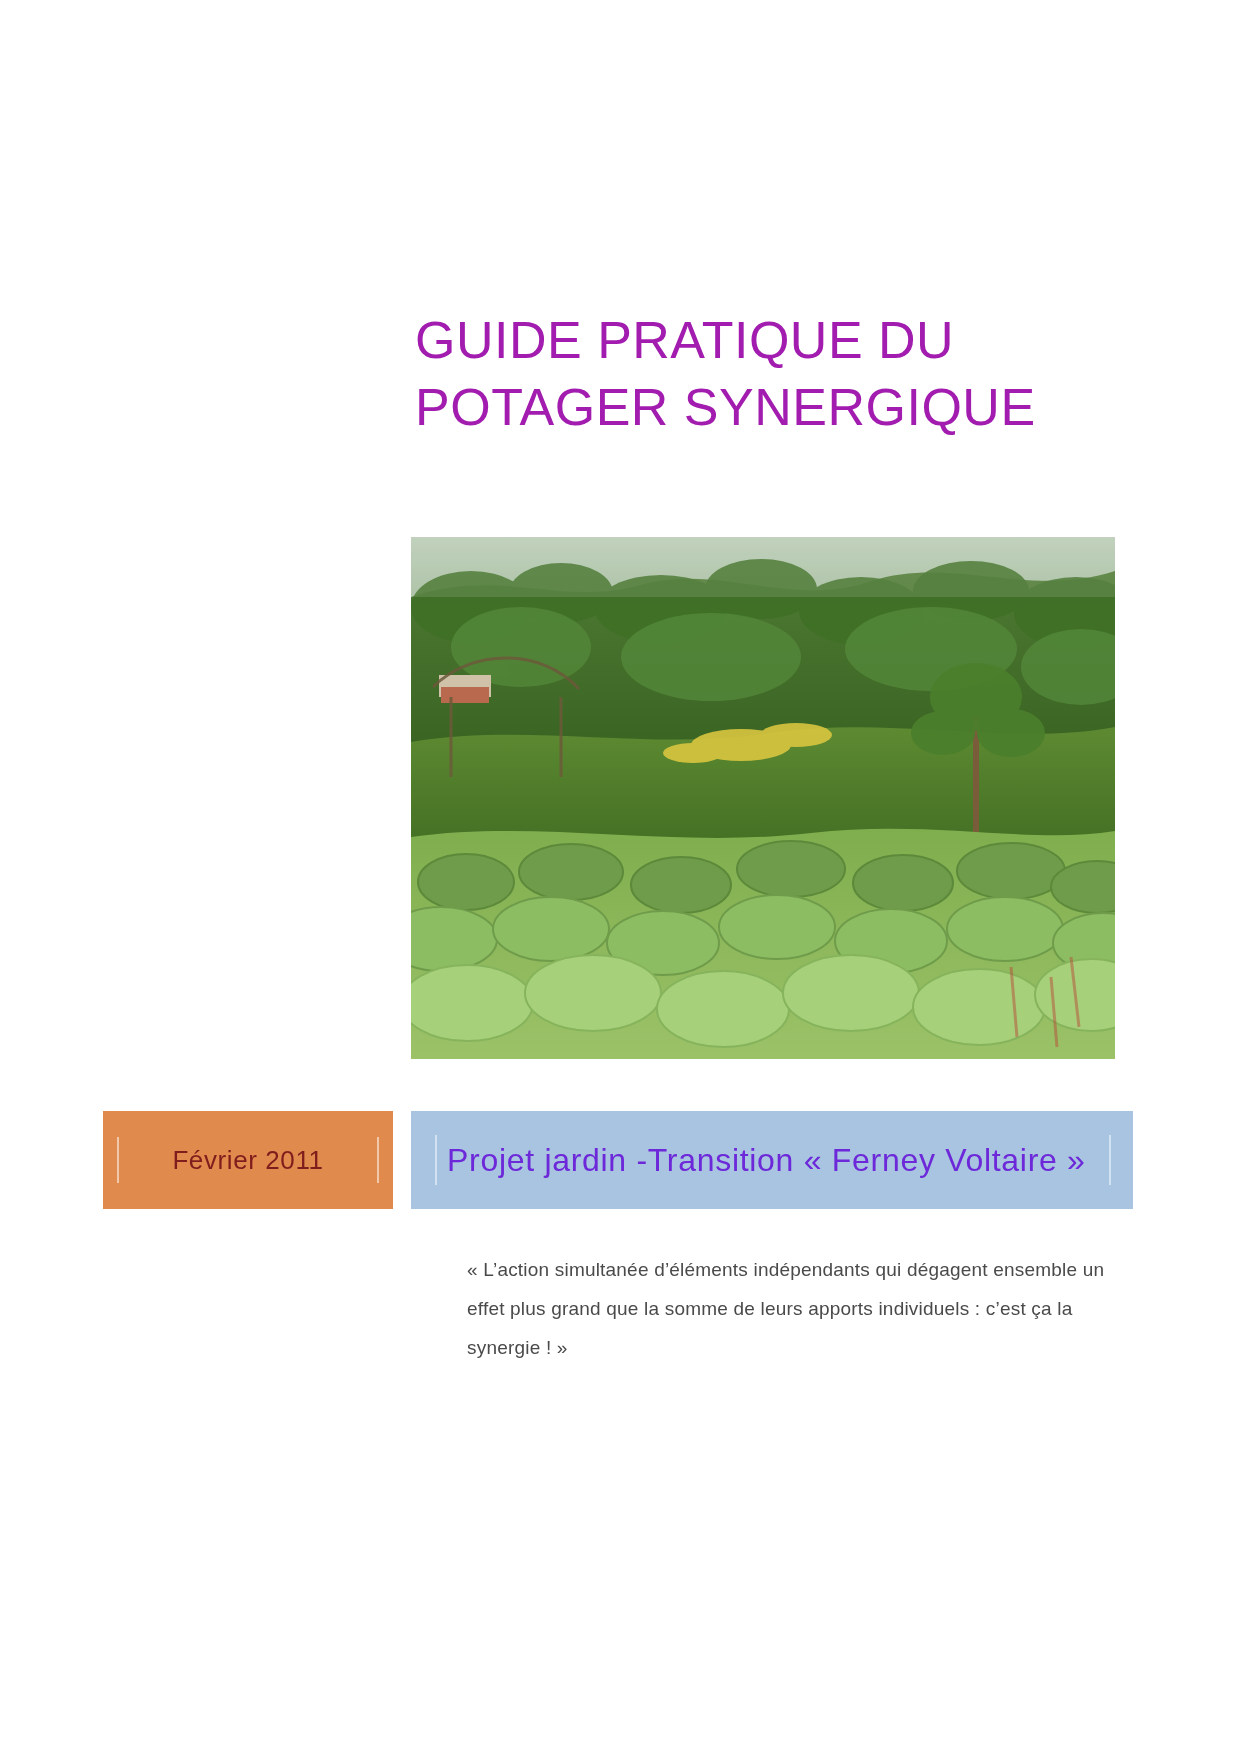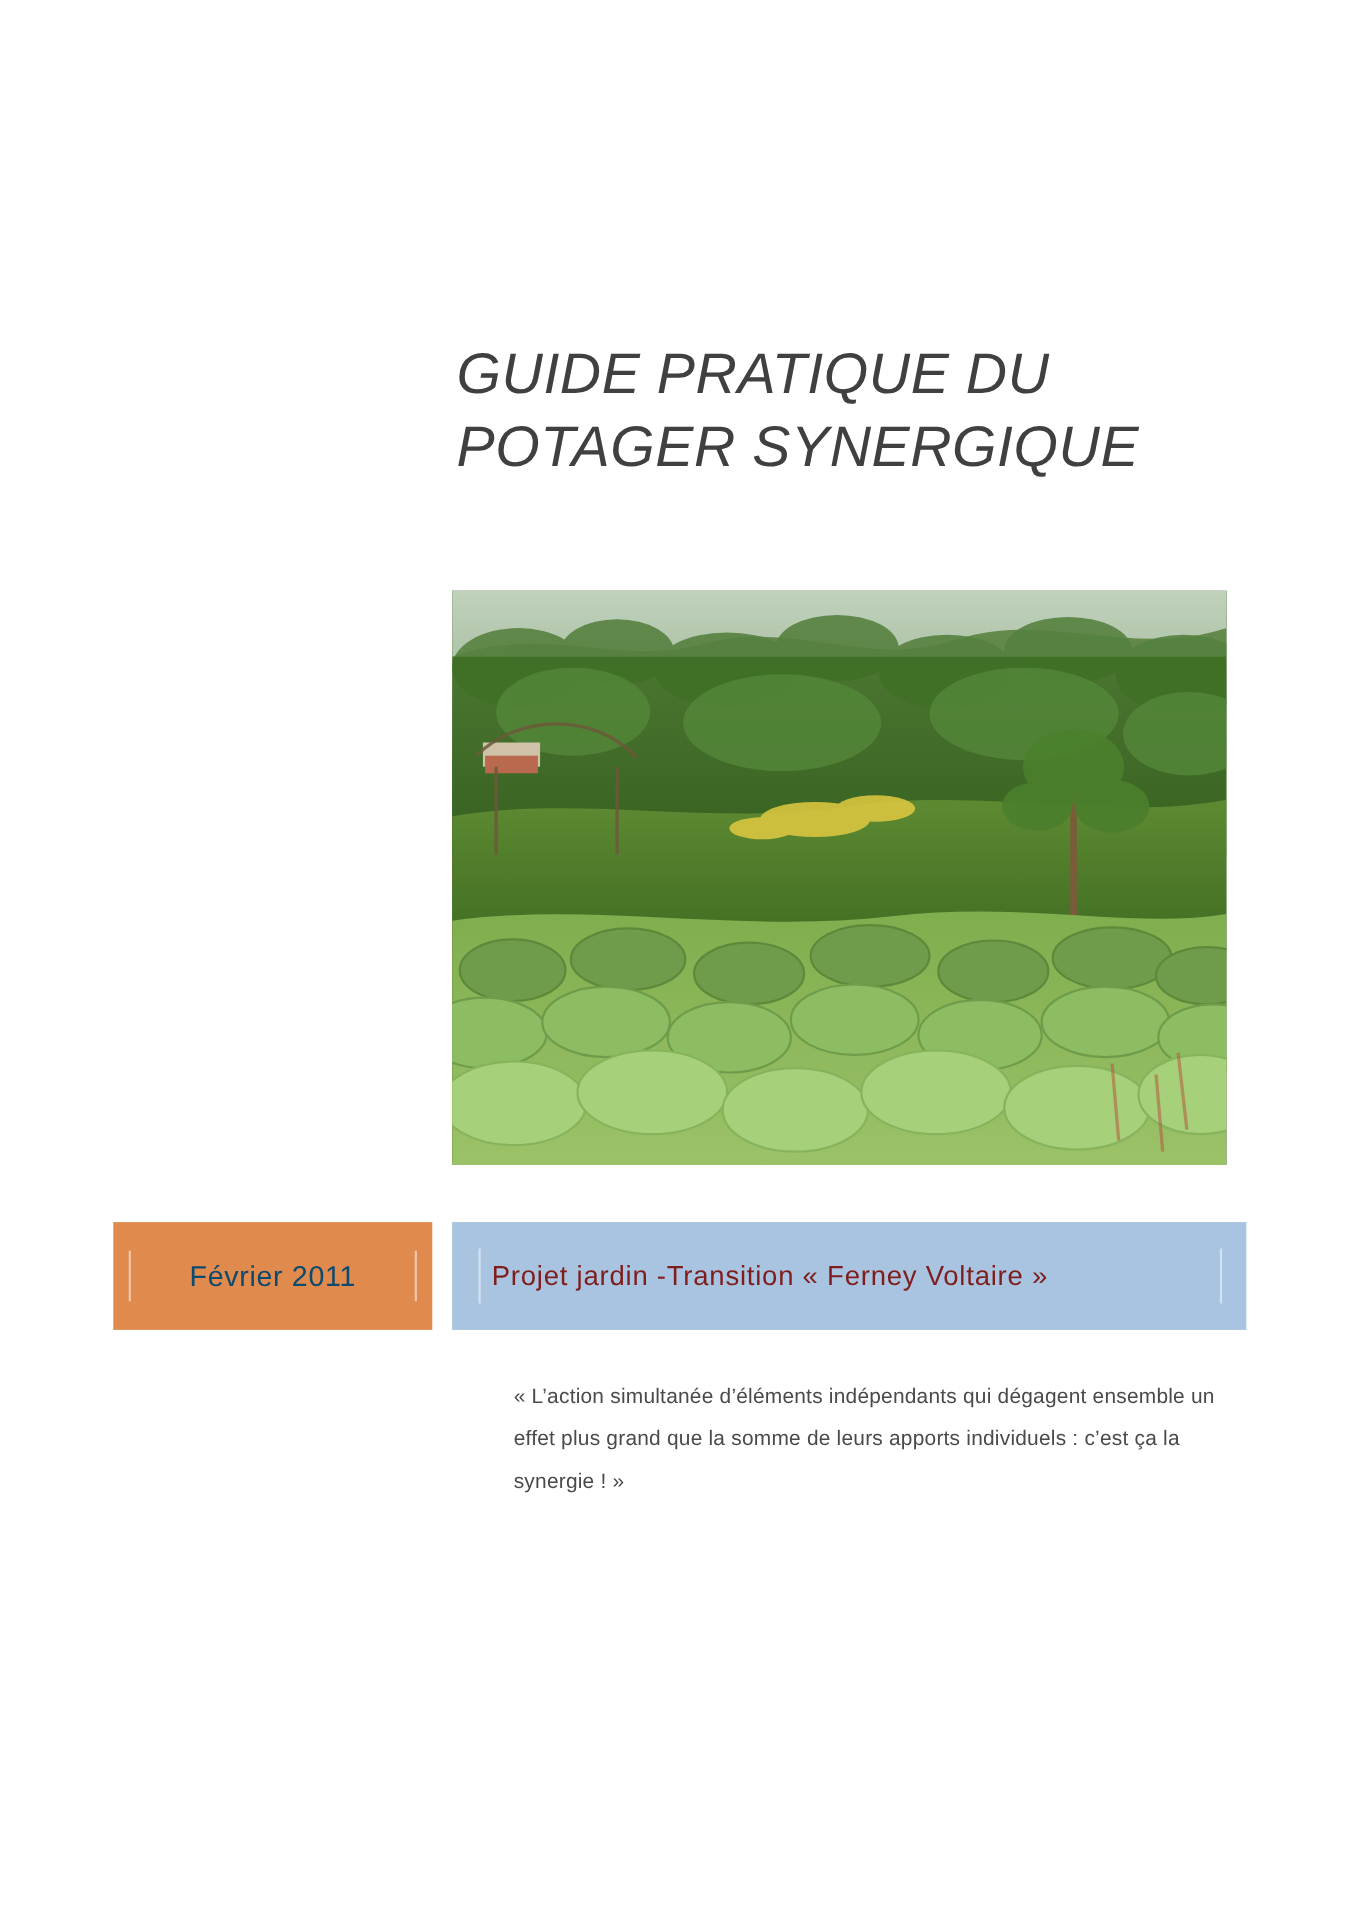--- a/index.html
+++ b/index.html
@@ -23,23 +23,22 @@
 
   
   .title {
     position: absolute;
     left: 415px;
     top: 272px;
     width: 680px;
     font-size: 52px;
     line-height: 1.30;
     letter-spacing: 0.5px;
-    color: #404040;
+    color: #a21caf;
     font-weight: 400;
-    font-style: italic;
   }
 
   
   .photo {
     position: absolute;
     left: 411px;
     top: 537px;
     width: 704px;
     height: 522px;
     overflow: hidden;
@@ -74,21 +73,21 @@
     position: absolute;
     top: 26px;
     bottom: 26px;
     width: 2px;
     background: #f0c8ab;
   }
   .banner-date .bar-left { left: 14px; }
   .banner-date .bar-right { right: 14px; }
   .banner-date .txt {
     font-size: 26px;
-    color: #0c4a6e;
+    color: #7f1d1d;
     letter-spacing: 0.6px;
   }
 
   .banner-gap {
     width: 18px;
     background: #ffffff;
   }
 
   .banner-project {
     flex: 1;
@@ -103,22 +102,22 @@
   .banner-project .bar-right {
     position: absolute;
     top: 24px;
     bottom: 24px;
     width: 2px;
     background: #d2e2f2;
   }
   .banner-project .bar-left { left: 24px; }
   .banner-project .bar-right { right: 22px; }
   .banner-project .txt {
-    font-size: 25px;
-    color: #7f1d1d;
+    font-size: 32px;
+    color: #6d28d9;
     letter-spacing: 0.7px;
   }
 
   
   .quote {
     position: absolute;
     left: 420px;
     top: 1232px;
     width: 670px;
     font-size: 19px;

